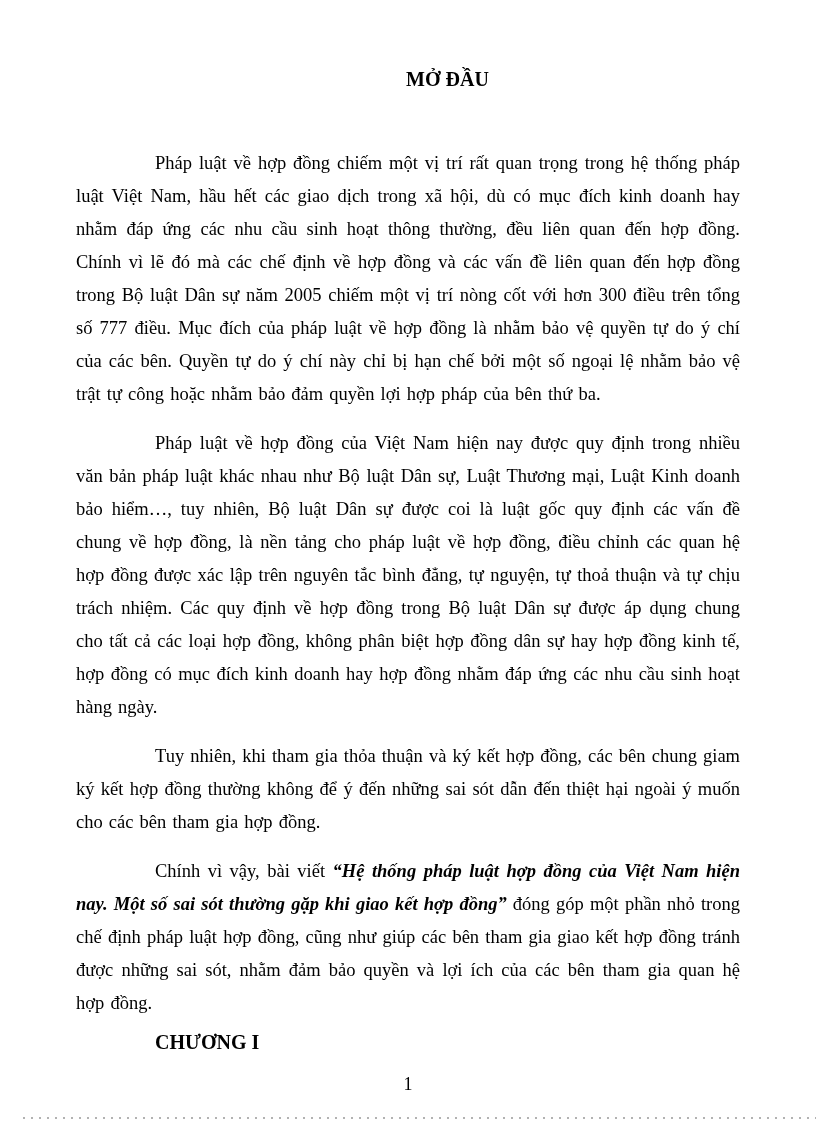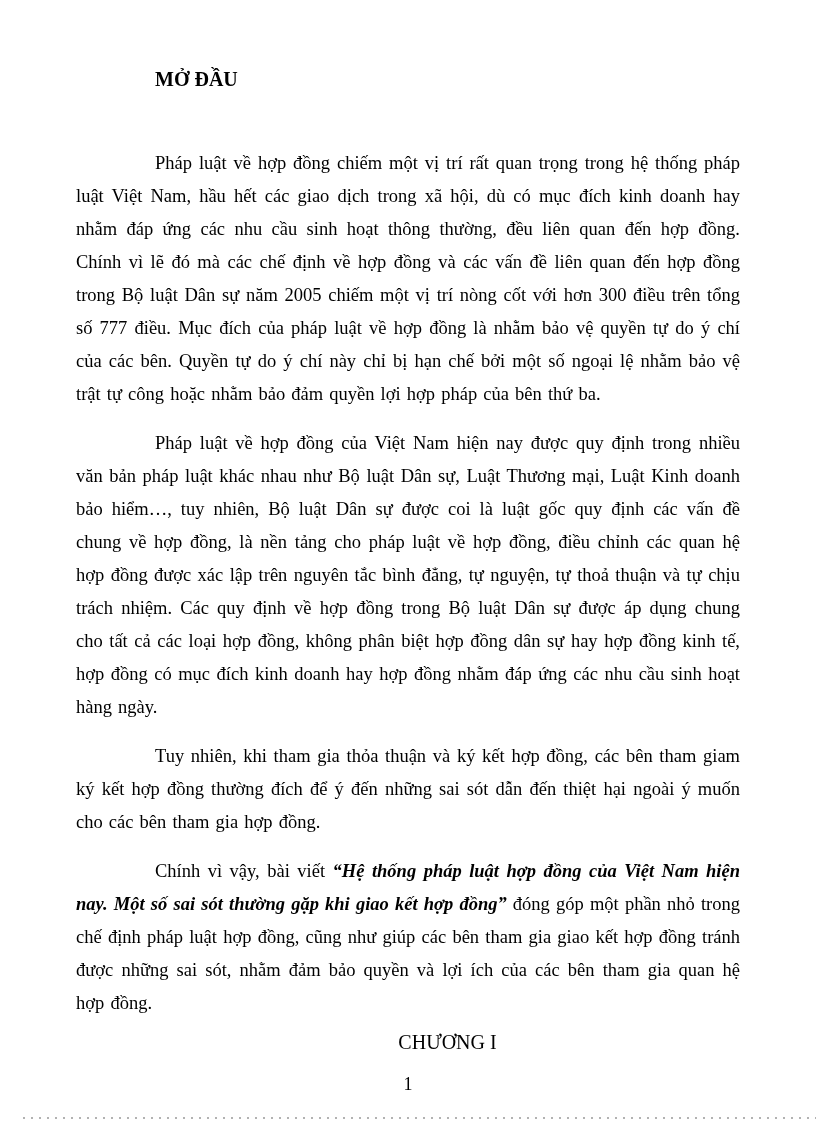--- a/index.html
+++ b/index.html
@@ -22,40 +22,40 @@
     position: absolute;
     left: 76px;
     right: 76px;
     top: 0;
     padding-top: 66px;
   }
   .doc-title {
     font-size: 20px;
     line-height: 26px;
     font-weight: bold;
+    text-align: center;
     text-indent: 79px; 
     margin: 0 0 55px 0;
   }
   p.body-par {
     font-size: 18.5px;
     line-height: 33px;
     text-align: justify;
     text-indent: 79px;
     margin: 16px 0 8px 0;
     word-spacing: 1.5px;
   }
   .emph {
     font-weight: bold;
     font-style: italic;
   }
   .chapter-heading {
     font-size: 20px;
     line-height: 28px;
-    font-weight: normal;
-    text-align: center;
+    font-weight: bold;
     text-indent: 79px;
     margin: 4px 0 16px 0;
   }
   .page-number {
     font-size: 18px;
     line-height: 24px;
     text-align: center;
     margin-top: 4px;
   }
   .page-break-line {
@@ -75,21 +75,21 @@
 
 <div class="page">
   <div class="content">
 
     <h1 class="doc-title">MỞ ĐẦU</h1>
 
     <p class="body-par">Pháp luật về hợp đồng chiếm một vị trí rất quan trọng trong hệ thống pháp luật Việt Nam, hầu hết các giao dịch trong xã hội, dù có mục đích kinh doanh hay nhằm đáp ứng các nhu cầu sinh hoạt thông thường, đều liên quan đến hợp đồng. Chính vì lẽ đó mà các chế định về hợp đồng và các vấn đề liên quan đến hợp đồng trong Bộ luật Dân sự năm 2005 chiếm một vị trí nòng cốt với hơn 300 điều trên tổng số 777 điều. Mục đích của pháp luật về hợp đồng là nhằm bảo vệ quyền tự do ý chí của các bên. Quyền tự do ý chí này chỉ bị hạn chế bởi một số ngoại lệ nhằm bảo vệ trật tự công hoặc nhằm bảo đảm quyền lợi hợp pháp của bên thứ ba.</p>
 
     <p class="body-par">Pháp luật về hợp đồng của Việt Nam hiện nay được quy định trong nhiều văn bản pháp luật khác nhau như Bộ luật Dân sự, Luật Thương mại, Luật Kinh doanh bảo hiểm…, tuy nhiên, Bộ luật Dân sự được coi là luật gốc quy định các vấn đề chung về hợp đồng, là nền tảng cho pháp luật về hợp đồng, điều chỉnh các quan hệ hợp đồng được xác lập trên nguyên tắc bình đẳng, tự nguyện, tự thoả thuận và tự chịu trách nhiệm. Các quy định về hợp đồng trong Bộ luật Dân sự được áp dụng chung cho tất cả các loại hợp đồng, không phân biệt hợp đồng dân sự hay hợp đồng kinh tế, hợp đồng có mục đích kinh doanh hay hợp đồng nhằm đáp ứng các nhu cầu sinh hoạt hàng ngày.</p>
 
-    <p class="body-par">Tuy nhiên, khi tham gia thỏa thuận và ký kết hợp đồng, các bên tham giam ký kết hợp đồng thường đích để ý đến những sai sót dẫn đến thiệt hại ngoài ý muốn cho các bên tham gia hợp đồng.</p>
+    <p class="body-par">Tuy nhiên, khi tham gia thỏa thuận và ký kết hợp đồng, các bên chung giam ký kết hợp đồng thường không để ý đến những sai sót dẫn đến thiệt hại ngoài ý muốn cho các bên tham gia hợp đồng.</p>
 
     <p class="body-par"><span>Chính vì vậy, bài viết </span><span class="emph">“Hệ thống pháp luật hợp đồng của Việt Nam hiện nay. Một số sai sót thường gặp khi giao kết hợp đồng”</span><span> đóng góp một phần nhỏ trong chế định pháp luật hợp đồng, cũng như giúp các bên tham gia giao kết hợp đồng tránh được những sai sót, nhằm đảm bảo quyền và lợi ích của các bên tham gia quan hệ hợp đồng.</span></p>
 
     <h2 class="chapter-heading">CHƯƠNG I</h2>
 
     <div class="page-number">1</div>
 
   </div>
 
   <div class="page-break-line"></div>

